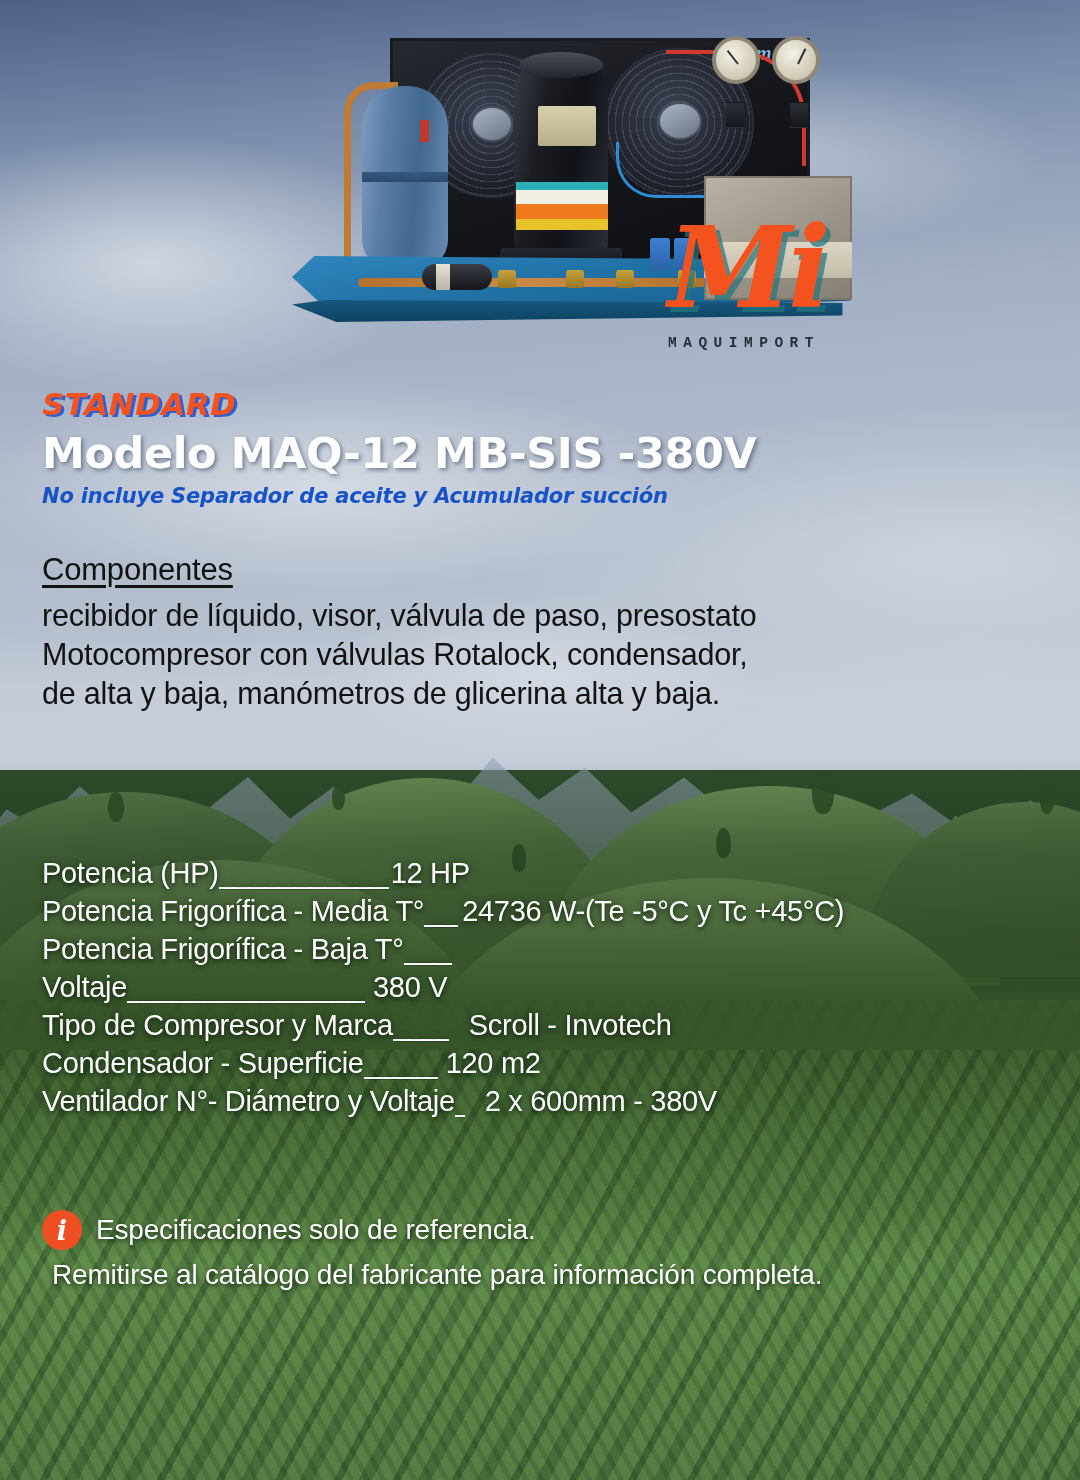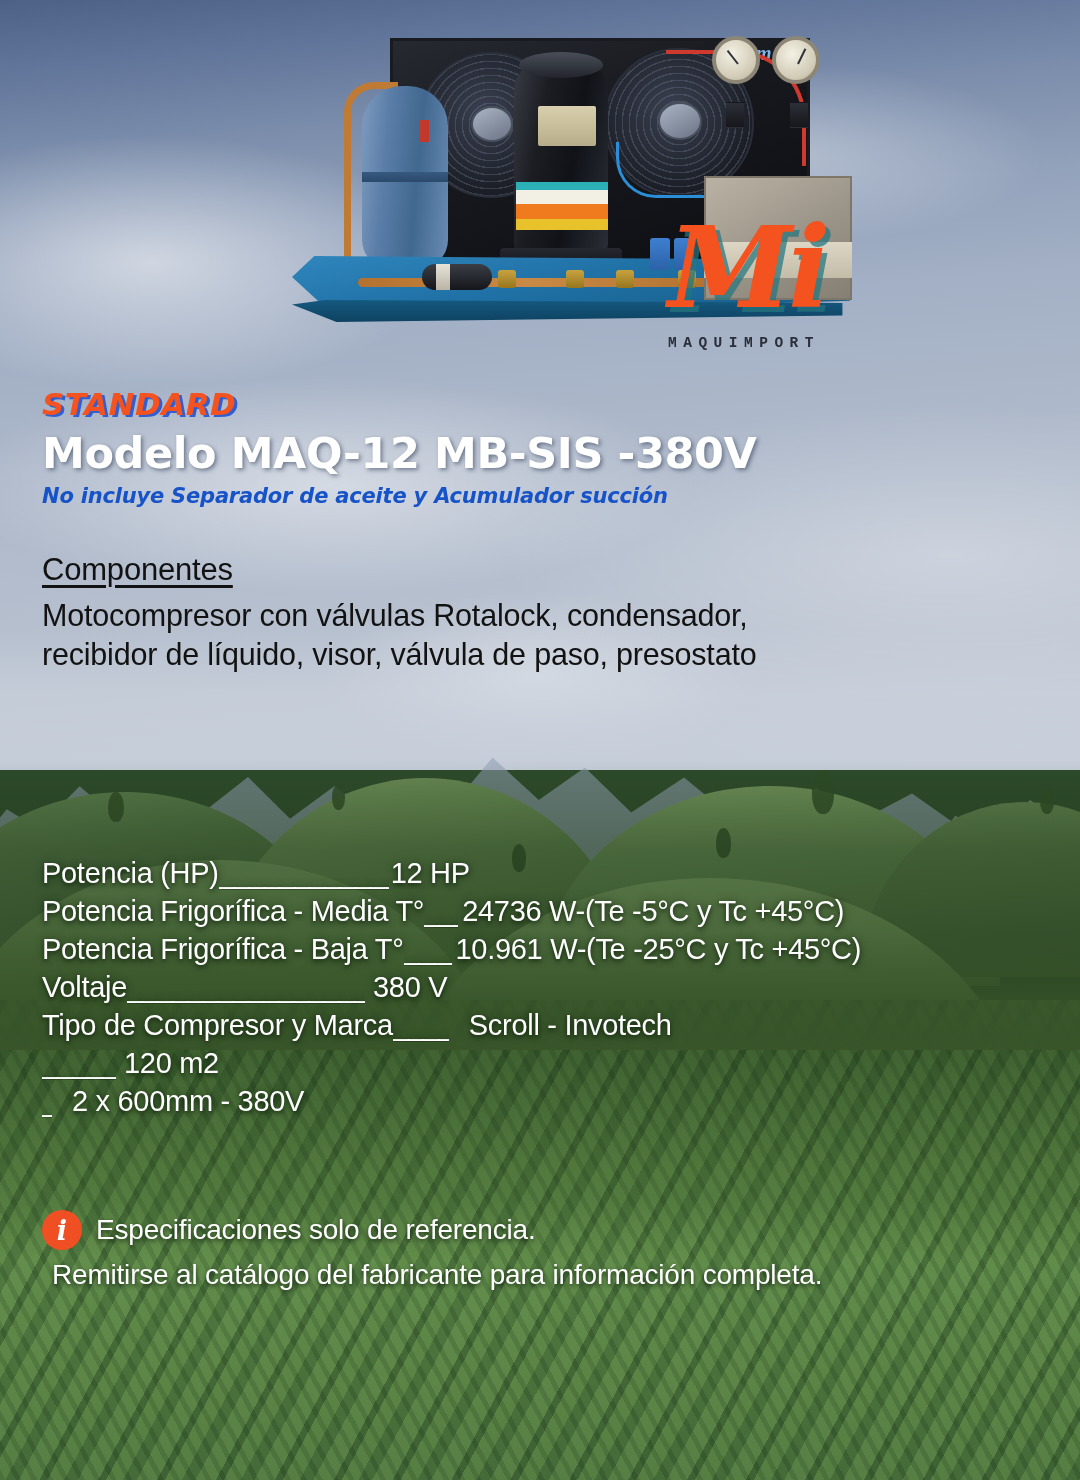--- a/index.html
+++ b/index.html
@@ -430,56 +430,58 @@
 
   <div class="titles">
     <div class="t-standard">STANDARD</div>
     <div class="t-model">Modelo MAQ-12 MB-SIS -380V</div>
     <div class="t-sub">No incluye Separador de aceite y Acumulador succión</div>
   </div>
 
   <div class="components">
     <div class="comp-head">Componentes</div>
     <div class="comp-body">
+      <div>recibidor de líquido, visor, válvula de paso, presostato</div>
       <div>Motocompresor con válvulas Rotalock, condensador,</div>
-      <div>recibidor de líquido, visor, válvula de paso, presostato</div>
+      <div>de alta y baja, manómetros de glicerina alta y baja.</div>
     </div>
   </div>
 
   <div class="specs">
     <div class="spec-row r0">
       <span class="spec-label">Potencia (HP)</span>
       <span class="spec-lead">____________________</span>
       <span class="spec-value">12 HP</span>
     </div>
     <div class="spec-row r1">
       <span class="spec-label">Potencia Frigorífica - Media T°</span>
       <span class="spec-lead">___</span>
       <span class="spec-value">24736 W-(Te -5°C y Tc +45°C)</span>
     </div>
     <div class="spec-row r2">
       <span class="spec-label">Potencia Frigorífica - Baja T°</span>
       <span class="spec-lead">____</span>
-      <span class="spec-value">10.961 W-(Te -25°C y Tc +45°C)</span>
     </div>
     <div class="spec-row r3">
       <span class="spec-label">Voltaje</span>
       <span class="spec-lead">__________________________</span>
       <span class="spec-value">380 V</span>
     </div>
     <div class="spec-row r4">
       <span class="spec-label">Tipo de Compresor y Marca</span>
       <span class="spec-lead">_____</span>
       <span class="spec-value">Scroll - Invotech</span>
     </div>
     <div class="spec-row r5">
+      <span class="spec-label">Condensador - Superficie</span>
       <span class="spec-lead">_______</span>
       <span class="spec-value">120 m2</span>
     </div>
     <div class="spec-row r6">
+      <span class="spec-label">Ventilador N°- Diámetro y Voltaje</span>
       <span class="spec-lead">_</span>
       <span class="spec-value">2 x 600mm - 380V</span>
     </div>
   </div>
 
   <div class="note">
     <div class="note-l1">
       <span class="info-icon">i</span>
       <span class="note-txt">Especificaciones solo de referencia.</span>
     </div>

